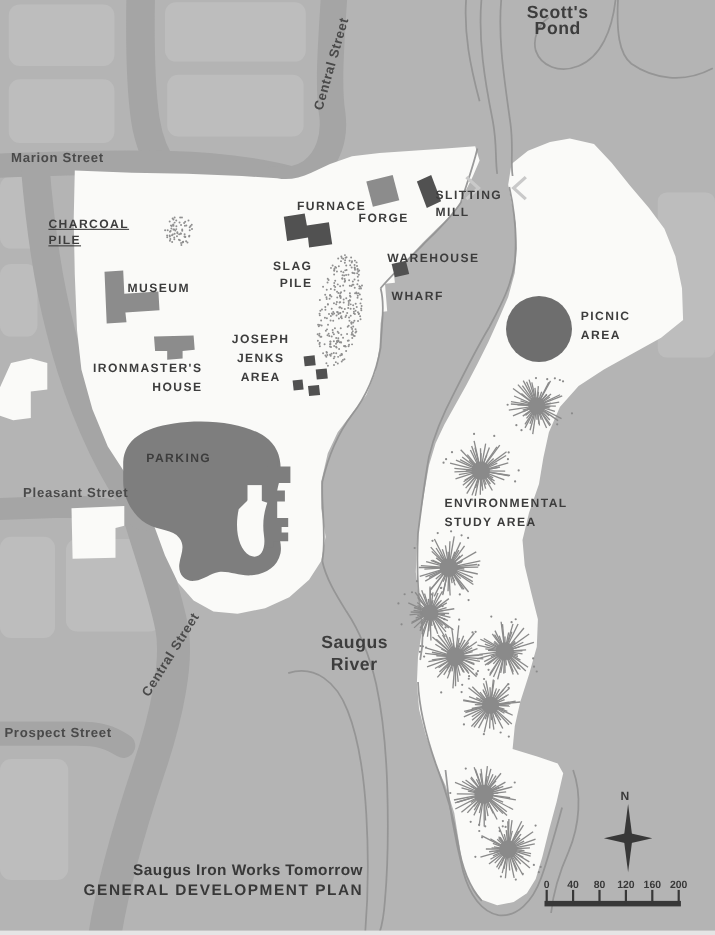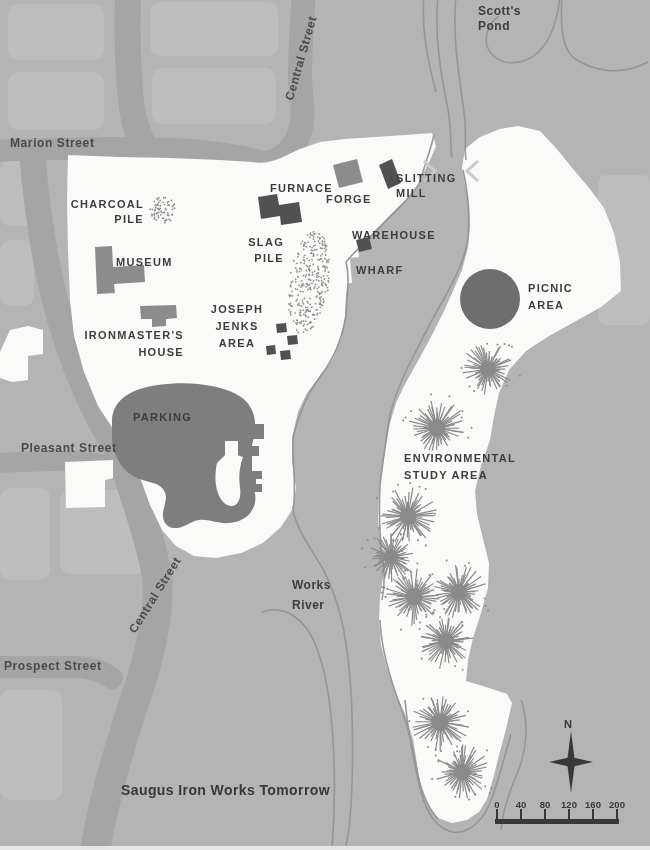--- a/index.html
+++ b/index.html
@@ -12,26 +12,26 @@
   .lbl{
     position:absolute;font-weight:700;font-size:11px;letter-spacing:1.3px;
     color:var(--text,#3d3d3d);white-space:nowrap;line-height:16px;
   }
   .lbl div{white-space:nowrap;}
   .street{
     position:absolute;font-weight:600;font-size:12px;letter-spacing:.6px;
     color:var(--streettext,#4a4a4a);white-space:nowrap;
   }
   .water{
-    position:absolute;font-weight:600;font-size:12px;letter-spacing:.5px;
-    color:var(--text,#3d3d3d);line-height:15px;
+    position:absolute;font-weight:600;font-size:16px;letter-spacing:.5px;
+    color:var(--text,#3d3d3d);text-align:center;line-height:15px;
   }
   .rot{transform-origin:center center;}
   
-  .pos-charcoal{left:56px;top:197px;width:88px;text-align:right;line-height:15px;}
+  .pos-charcoal{left:44px;top:197px;width:88px;line-height:15px;text-decoration:underline;}
   .pos-furnace{left:222px;top:180px;padding-left:48px;}
   .pos-forge{left:326px;top:191px;}
   .pos-slitting{left:396px;top:171px;line-height:15px;}
   .pos-warehouse{left:352px;top:227px;}
   .pos-wharf{left:356px;top:262px;}
   .pos-slag{left:232px;top:234px;width:52px;text-align:right;}
   .pos-museum{left:116px;top:254px;}
   .pos-jenks{left:202px;top:301px;width:70px;text-align:center;line-height:17px;}
   .pos-ironmaster{left:76px;top:327px;width:108px;text-align:right;line-height:17px;}
   .pos-picnic{left:528px;top:280px;line-height:17px;}
@@ -1198,25 +1198,26 @@
   <div>PICNIC</div>
   <div>AREA</div>
 </div>
 <div class="lbl pos-parking">PARKING</div>
 <div class="lbl pos-env">
   <div>ENVIRONMENTAL</div>
   <div>STUDY AREA</div>
 </div>
 
 <div class="water pos-saugus">
-  <div>Works</div>
+  <div>Saugus</div>
   <div>River</div>
 </div>
 
 <div class="title1">Saugus Iron Works Tomorrow</div>
+<div class="title2">GENERAL DEVELOPMENT PLAN</div>
 
 <div class="north">N</div>
 <div class="tick-num" style="left:485px">0</div>
 <div class="tick-num" style="left:509px">40</div>
 <div class="tick-num" style="left:533px">80</div>
 <div class="tick-num" style="left:557px">120</div>
 <div class="tick-num" style="left:581px">160</div>
 <div class="tick-num" style="left:605px">200</div>
 
 </div>

